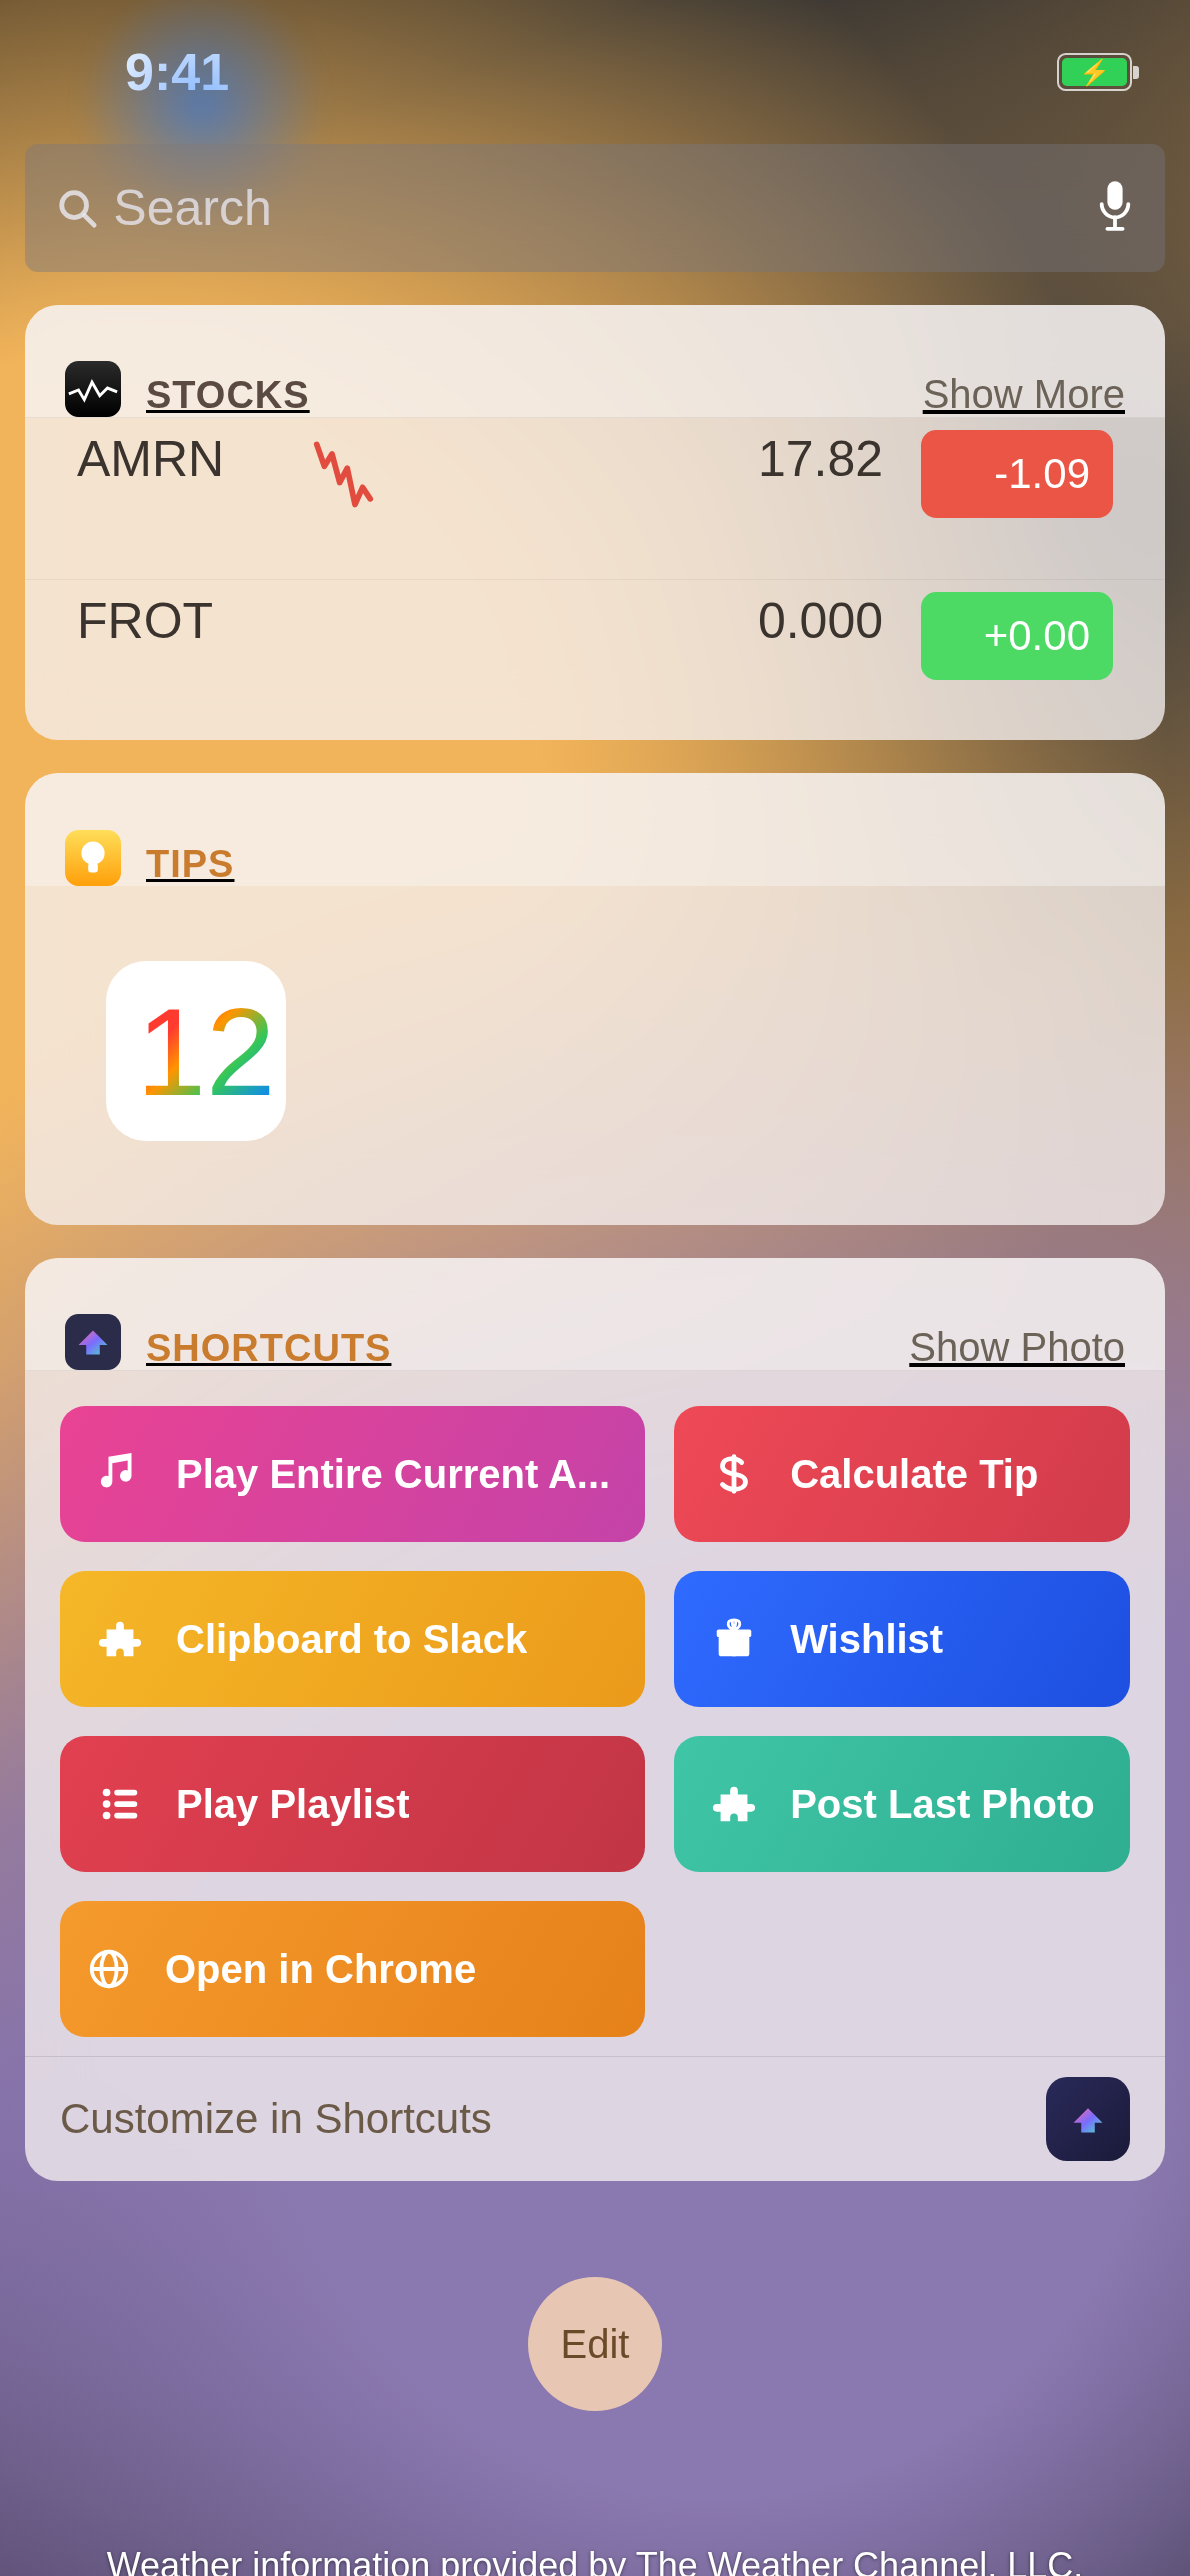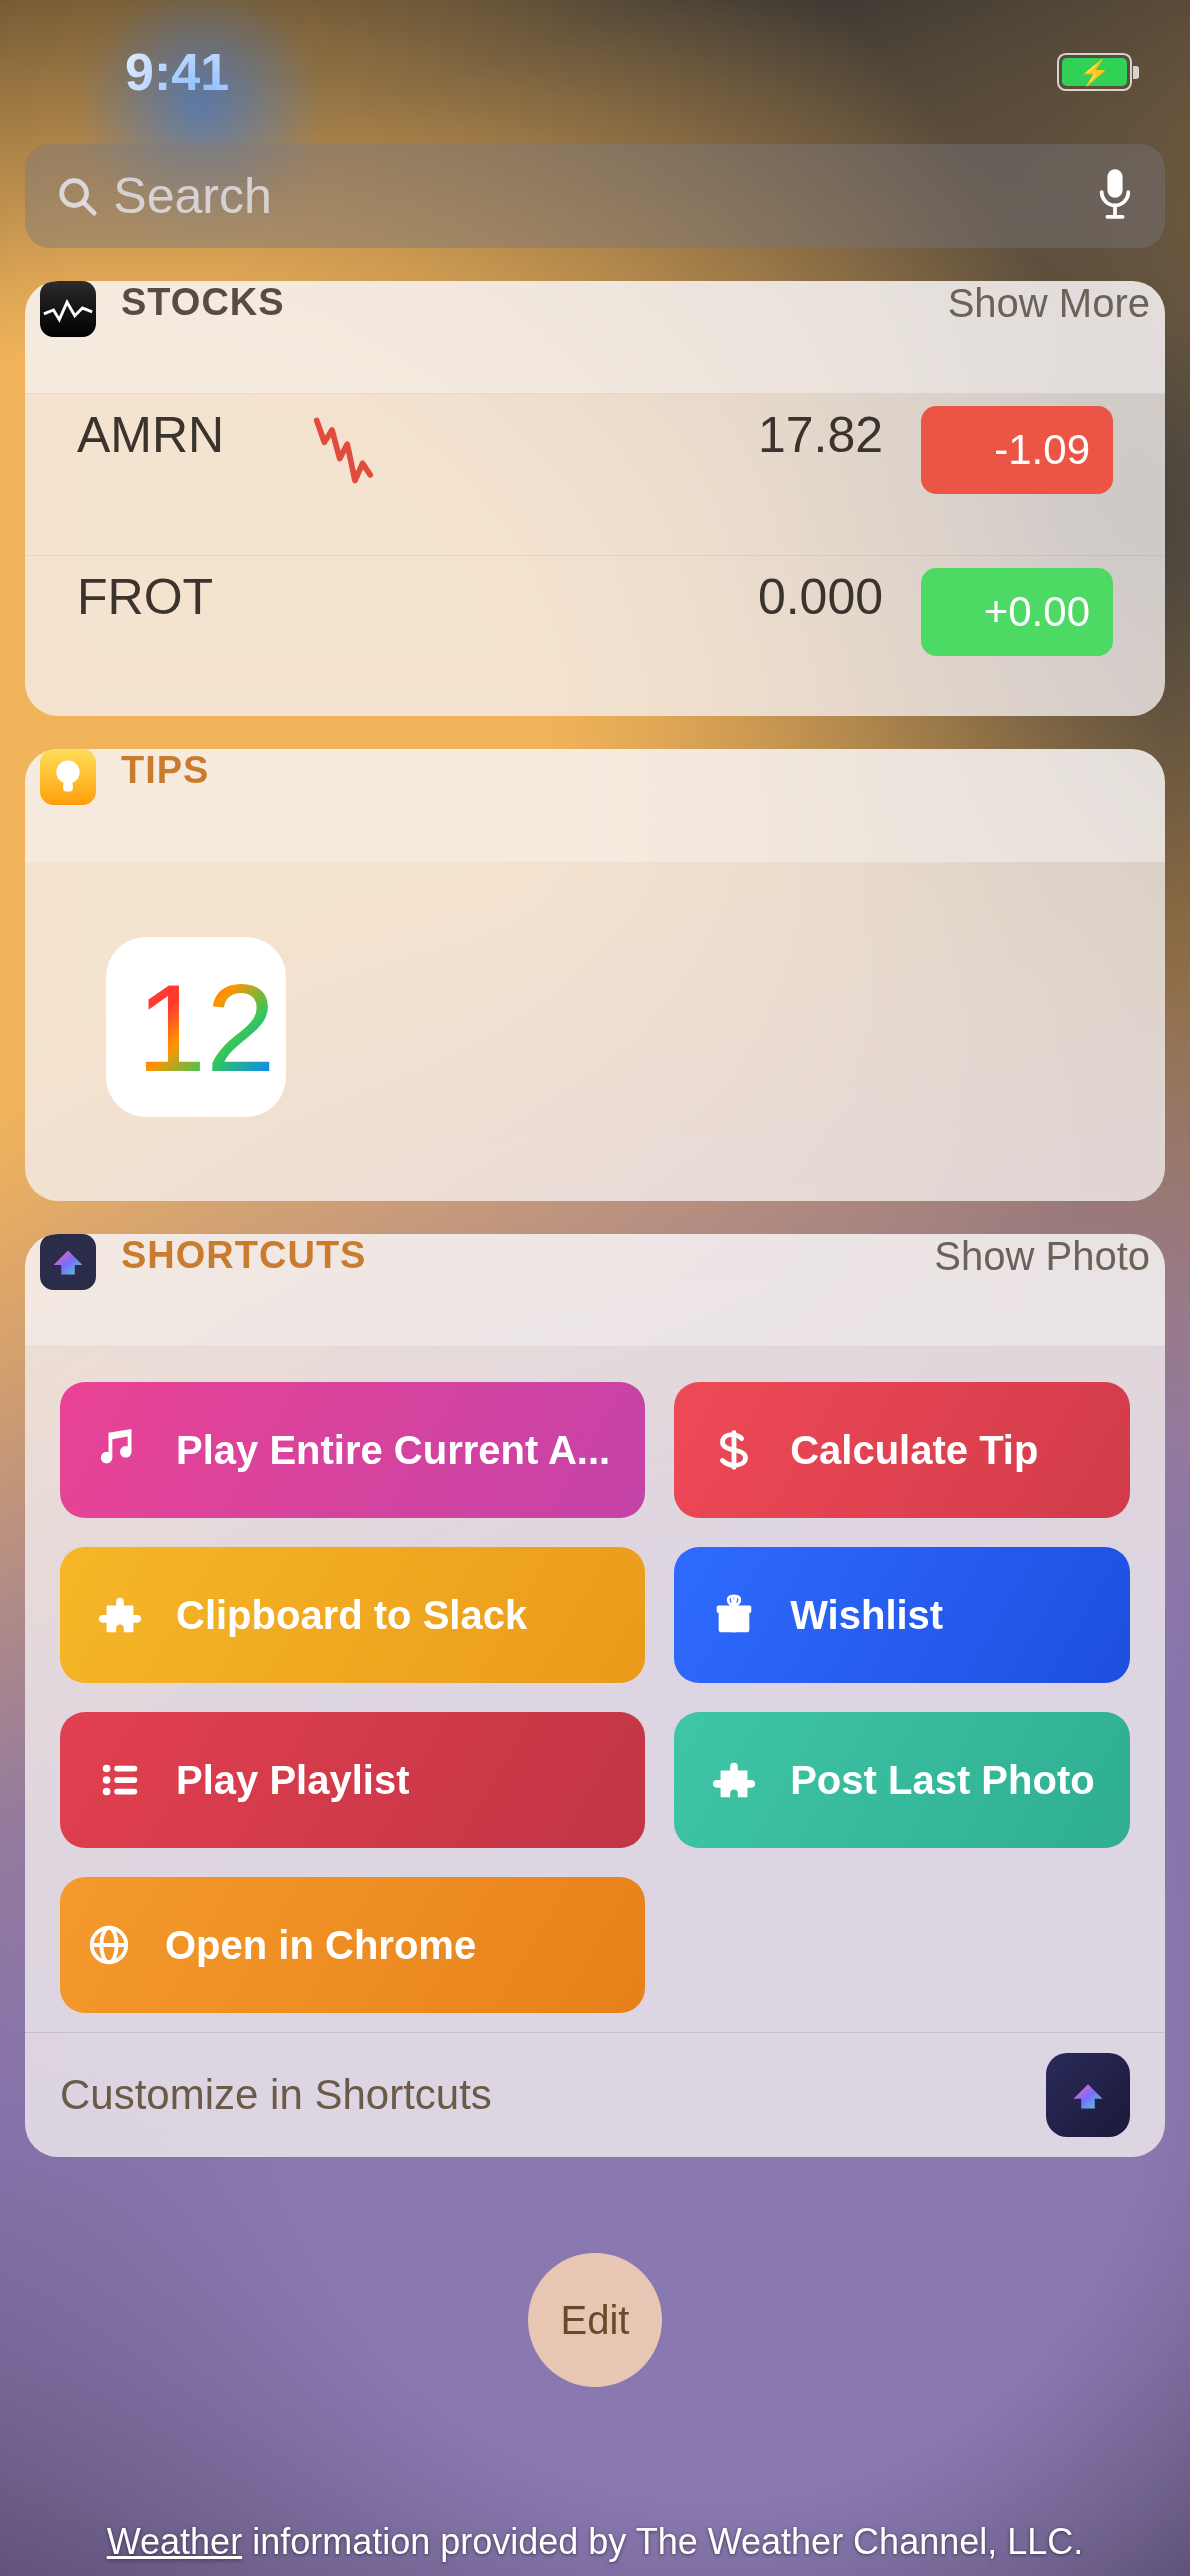--- a/index.html
+++ b/index.html
@@ -66,23 +66,23 @@
   }
   .battery-bolt {
     color: #fff; font-size: 25px; line-height: 1;
   }
 
   
   .search-wrap {
     margin: 0 25px;
   }
   .search-bar {
-    height: 104px;
+    height: 128px;
     background: rgba(120,120,128,0.42);
-    border-radius: 25px;
+    border-radius: 13px;
     display: flex;
     align-items: center;
     padding: 0 31px;
     gap: 15.3px;
     backdrop-filter: blur(19px);
   }
   .search-icon svg { display:block; }
   .search-input {
     flex: 1;
     background: transparent;
@@ -98,24 +98,25 @@
   .widget {
     margin: 33px 25px 0 25px;
     border-radius: 33px;
     overflow: hidden;
     background: rgba(245,240,240,0.78);
     backdrop-filter: blur(29px);
   }
   .widget-header {
     height: 113px;
     display: flex;
-    align-items: flex-start;
-    padding: 0 15px;
+    align-items: flex-end;
+    padding: 0 40px;
     border-bottom: 1px solid rgba(0,0,0,0.06);
     background: rgba(250,248,248,0.40);
+    text-decoration: underline;
   }
   .widget-icon {
     width: 56px; height: 56px;
     border-radius: 13.4px;
     margin-right: 25px;
     display: flex; align-items: center; justify-content: center;
   }
   .widget-title {
     font-size: 38px;
     font-weight: 600;

